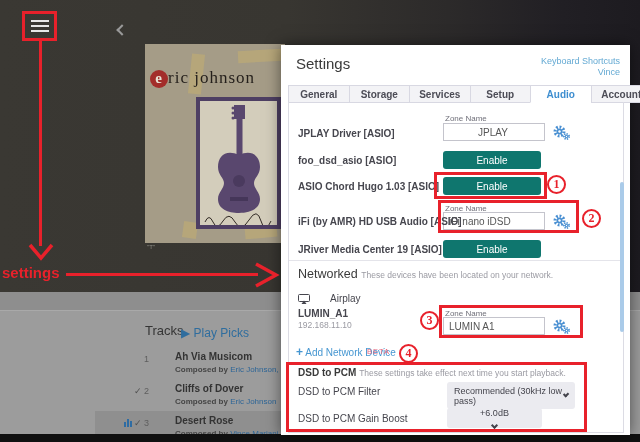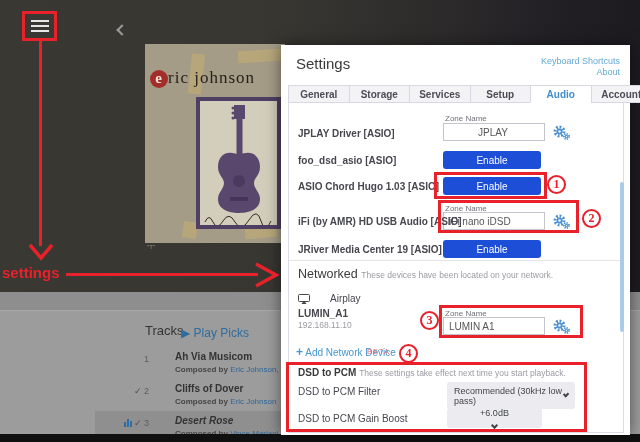--- a/index.html
+++ b/index.html
@@ -61,21 +61,21 @@
   .tab { flex:1; border:1px solid #d8d8e2; margin-left:-1px; background:#f3f3f6; color:#4c4c56;
     font-size:10px; font-weight:bold; text-align:center; line-height:17px; cursor:pointer; }
   .tab:first-child { margin-left:0; }
   .tab.active { background:#fff; color:#3e8ed0; border-bottom-color:#fff; }
   #panel { left:7px; top:57px; width:336px; height:331px; border:1px solid #dcdce4; border-top:none; }
 
   .dev-name { position:absolute; left:17px; font-size:10px; font-weight:bold; color:#46464e; white-space:nowrap; }
   .zone-label { position:absolute; left:164px; font-size:8px; color:#70707a; }
   .zone-input { position:absolute; left:162px; width:102px; height:18px; border:1px solid #c4c4cc;
     font-family:"Liberation Sans", sans-serif; font-size:10px; color:#555; padding-left:5px; }
-  .enable-btn { position:absolute; left:162px; width:98px; height:18px; background:#1d4ed8; color:#fff;
+  .enable-btn { position:absolute; left:162px; width:98px; height:18px; background:#0f766e; color:#fff;
     border:none; border-radius:3px; font-size:10px; font-family:"Liberation Sans", sans-serif; cursor:pointer; }
   .gears { position:absolute; left:272px; width:17px; height:15px; cursor:pointer; }
 
   #divider { left:8px; top:215px; width:333px; height:1px; background:#e4e4ea; }
   #networked-heading { left:17px; top:222px; font-size:12.5px; color:#3a3a3a; white-space:nowrap; }
   .note { font-size:8.5px; color:#9a9aa2; font-weight:normal; }
   #airplay-row { left:17px; top:248px; font-size:10px; color:#46464e; display:flex; align-items:center; gap:20px; }
   #lumin-name { left:17px; top:263px; font-size:10px; font-weight:bold; color:#46464e; }
   #lumin-ip { left:17px; top:275px; font-size:8.5px; color:#9a9aa2; }
   #add-device { left:15px; top:300px; font-size:10px; color:#4596d1; cursor:pointer; }
@@ -143,29 +143,29 @@
   <div class="abs trk-comp" style="left:80px;top:79px;"><span>Composed by</span> <span class="artists">Eric Johnson</span></div>
 
   <div class="abs" id="row3-hl"></div>
   <div class="abs" id="np-bars">
       <i style="height:5px"></i>
       <i style="height:8px"></i>
       <i style="height:6px"></i>
     </div>
   <div class="abs trk-check" style="left:39px;top:100px;">✓</div>
   <div class="abs trk-num" style="left:49px;top:100px;">3</div>
-  <div class="abs trk-title" style="left:80px;top:97px;font-style:italic;">Desert Rose</div>
+  <div class="abs trk-title" style="left:80px;top:97px;">Desert Rose</div>
   <div class="abs trk-comp" style="left:80px;top:111px;"><span>Composed by</span> <span class="artists">Vince Mariani, Eric Johns</span></div>
 </div>
 
 <div class="abs" id="dialog">
   <div class="abs" id="dlg-title">Settings</div>
   <div class="abs" id="dlg-links">
     <span>Keyboard Shortcuts</span>
-    <span>About</span>
+    <span>Vince</span>
   </div>
 
   <div class="abs" id="tabs">
     <div class="tab">General</div>
     <div class="tab">Storage</div>
     <div class="tab">Services</div>
     <div class="tab">Setup</div>
     <div class="tab active">Audio</div>
     <div class="tab">Account</div>
   </div>

